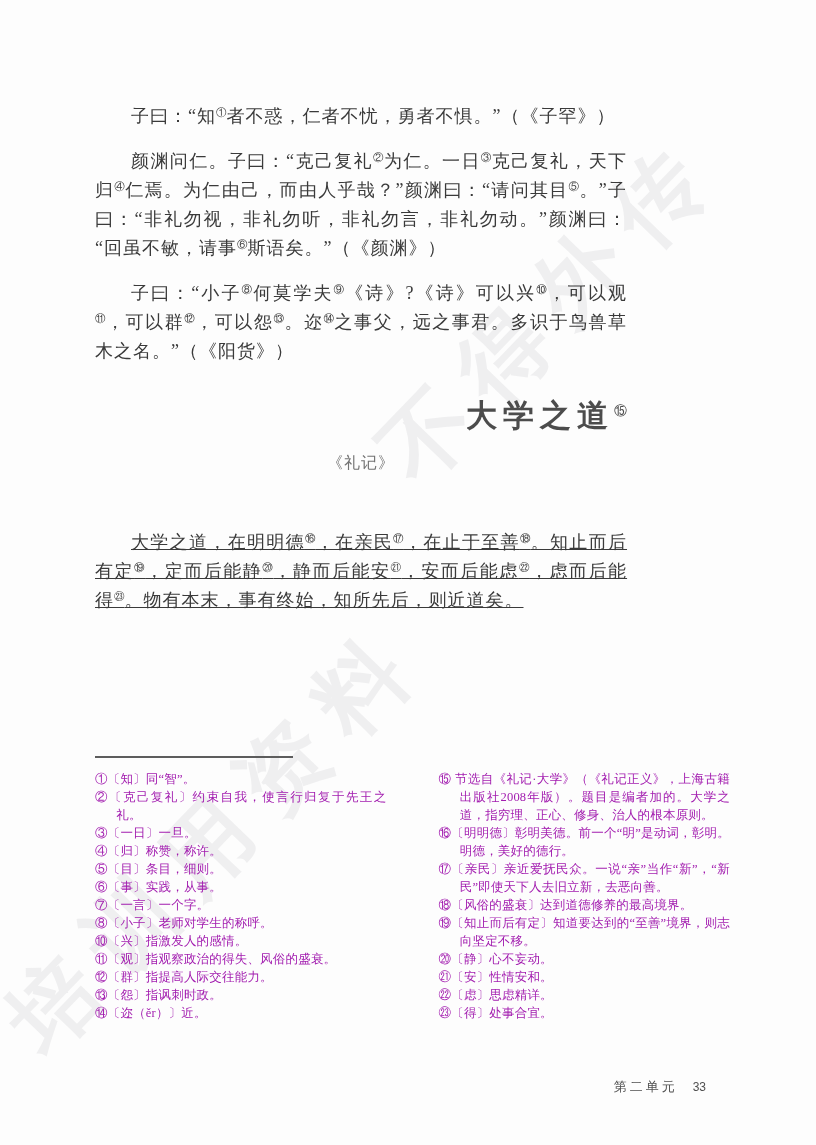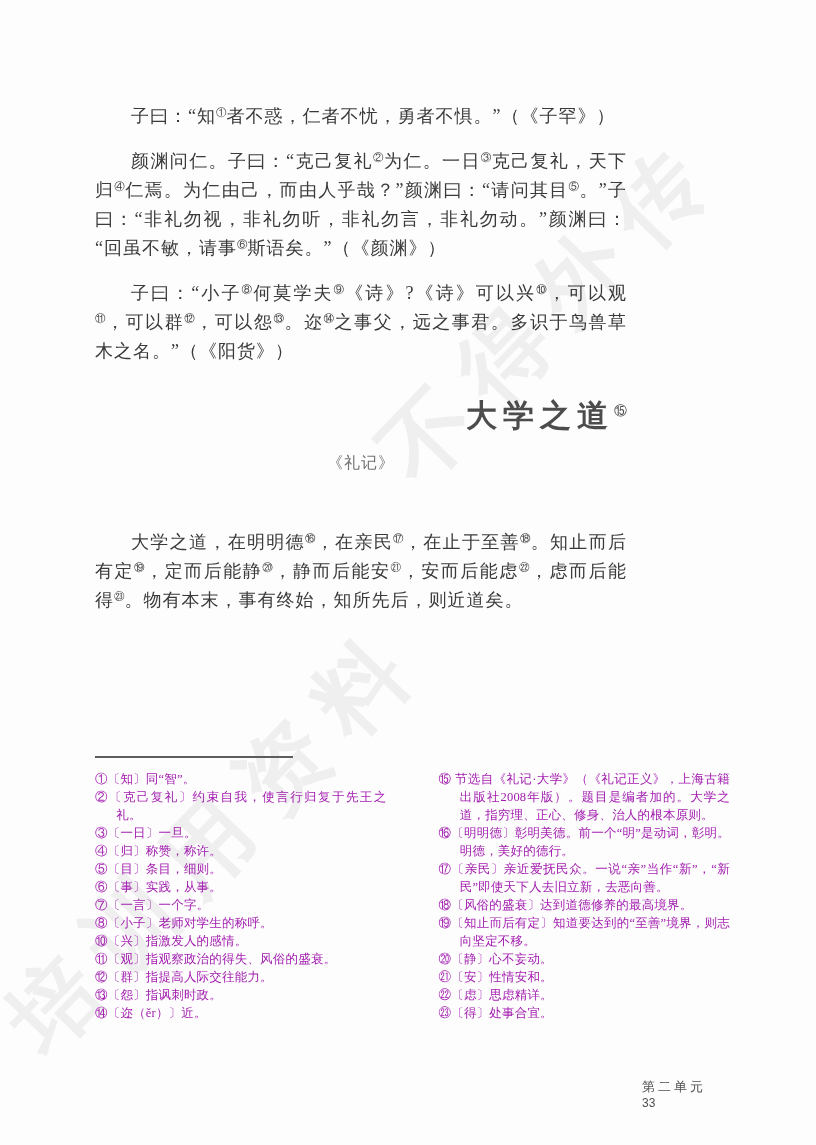--- a/index.html
+++ b/index.html
@@ -28,35 +28,35 @@
   }
   .lesson-title {
     margin:25px 0 0 0; text-align:right; font-size:31px; font-weight:bold;
     color:#4c4c4c; letter-spacing:6px; line-height:40px; text-indent:6px;
   }
   .lesson-title sup { font-size:13px; letter-spacing:0; vertical-align:super; font-weight:normal; }
   .lesson-source {
     margin:16px 0 0 0; text-align:center; font-size:16px;
     line-height:22px; color:#737373; letter-spacing:1px;
   }
-  .daxue-body { margin-top:54px; }
+  .daxue-body { margin-top:54px;text-decoration:underline; }
   
   .footnotes { position:absolute; left:95px; top:756px; width:635px; z-index:1; }
   .fn-rule { width:198px; height:0; border-top:2px solid #5d5d5d; margin:0 0 12px 0; }
   .fn-cols { display:flex; gap:52px; }
   .fn-col { list-style:none; margin:0; padding:0; width:292px; }
   .fn-col li {
     font-size:12.5px; line-height:18px; color:#a21caf;
     text-align:justify; padding-left:1.7em; text-indent:-1.7em;
     letter-spacing:0.2px;
   }
   
   .page-footer {
     position:absolute; top:1078px; right:110px; z-index:1;
-    display:flex; align-items:baseline; color:#4f4f4f;flex-direction:column;
+    display:flex; align-items:baseline; gap:15px; color:#4f4f4f;
   }
   .unit-label { font-size:13px; letter-spacing:3px; }
   .page-number { font-size:12px; font-family:"Liberation Sans","DejaVu Sans",sans-serif; }
 </style>
 </head>
 <body>
 
 <div class="page">
 
   <div class="wm wm1">不得外传</div>

